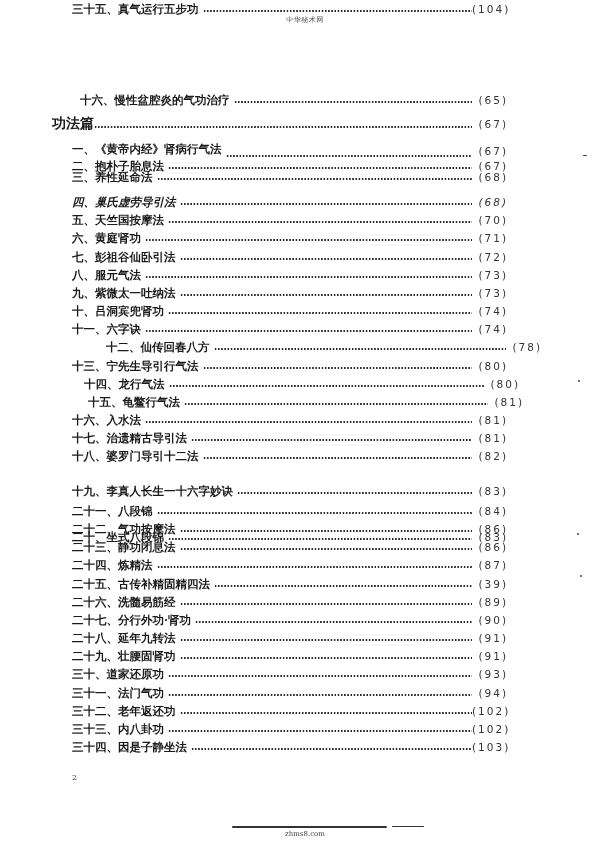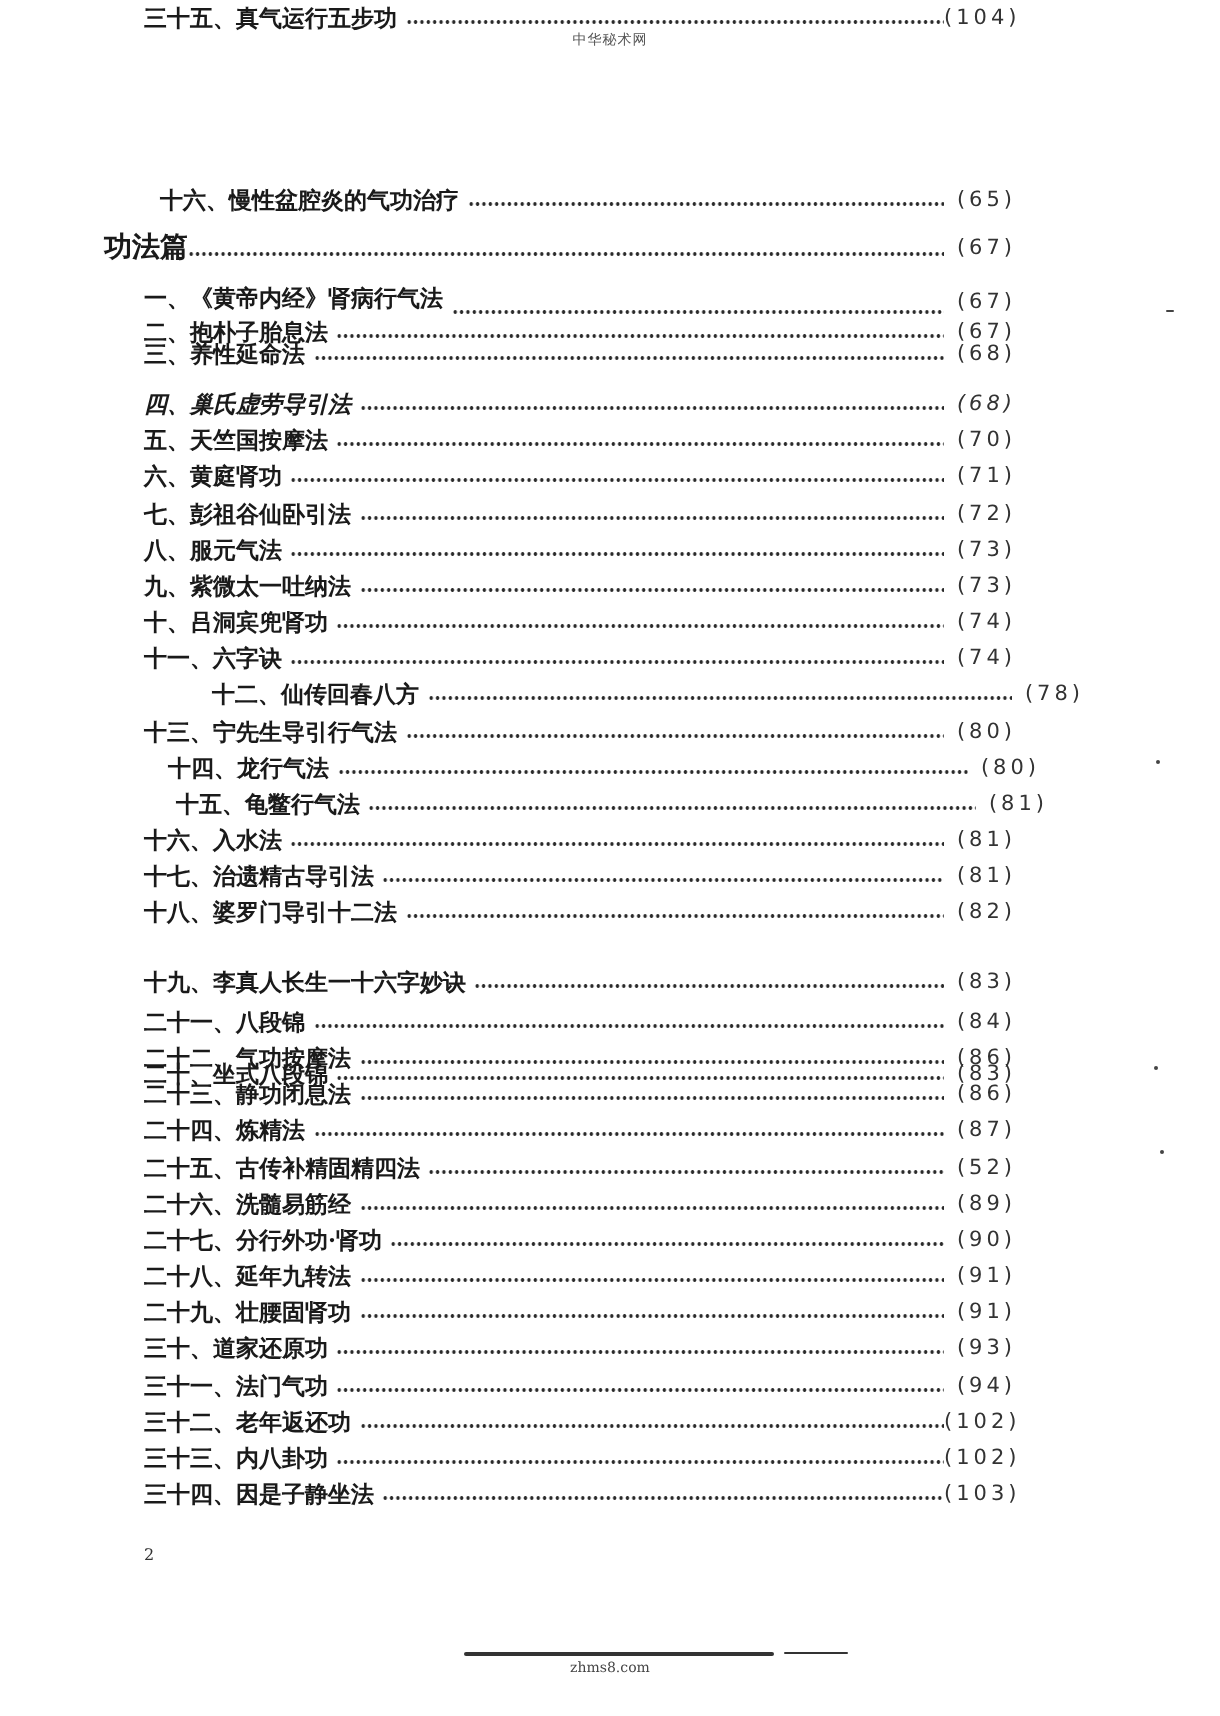--- a/index.html
+++ b/index.html
@@ -177,21 +177,21 @@
       <span class="page">(86)</span>
     </div>
     <div class="row" style="left: 72px; width: 436px; top: 556px;">
       <span class="label">二十四、炼精法</span>
       <span class="dots"></span>
       <span class="page">(87)</span>
     </div>
     <div class="row" style="left: 72px; width: 436px; top: 575px;">
       <span class="label">二十五、古传补精固精四法</span>
       <span class="dots"></span>
-      <span class="page">(52)</span>
+      <span class="page">(39)</span>
     </div>
     <div class="row" style="left: 72px; width: 436px; top: 593px;">
       <span class="label">二十六、洗髓易筋经</span>
       <span class="dots"></span>
       <span class="page">(89)</span>
     </div>
     <div class="row" style="left: 72px; width: 436px; top: 611px;">
       <span class="label">二十七、分行外功·肾功</span>
       <span class="dots"></span>
       <span class="page">(90)</span>

